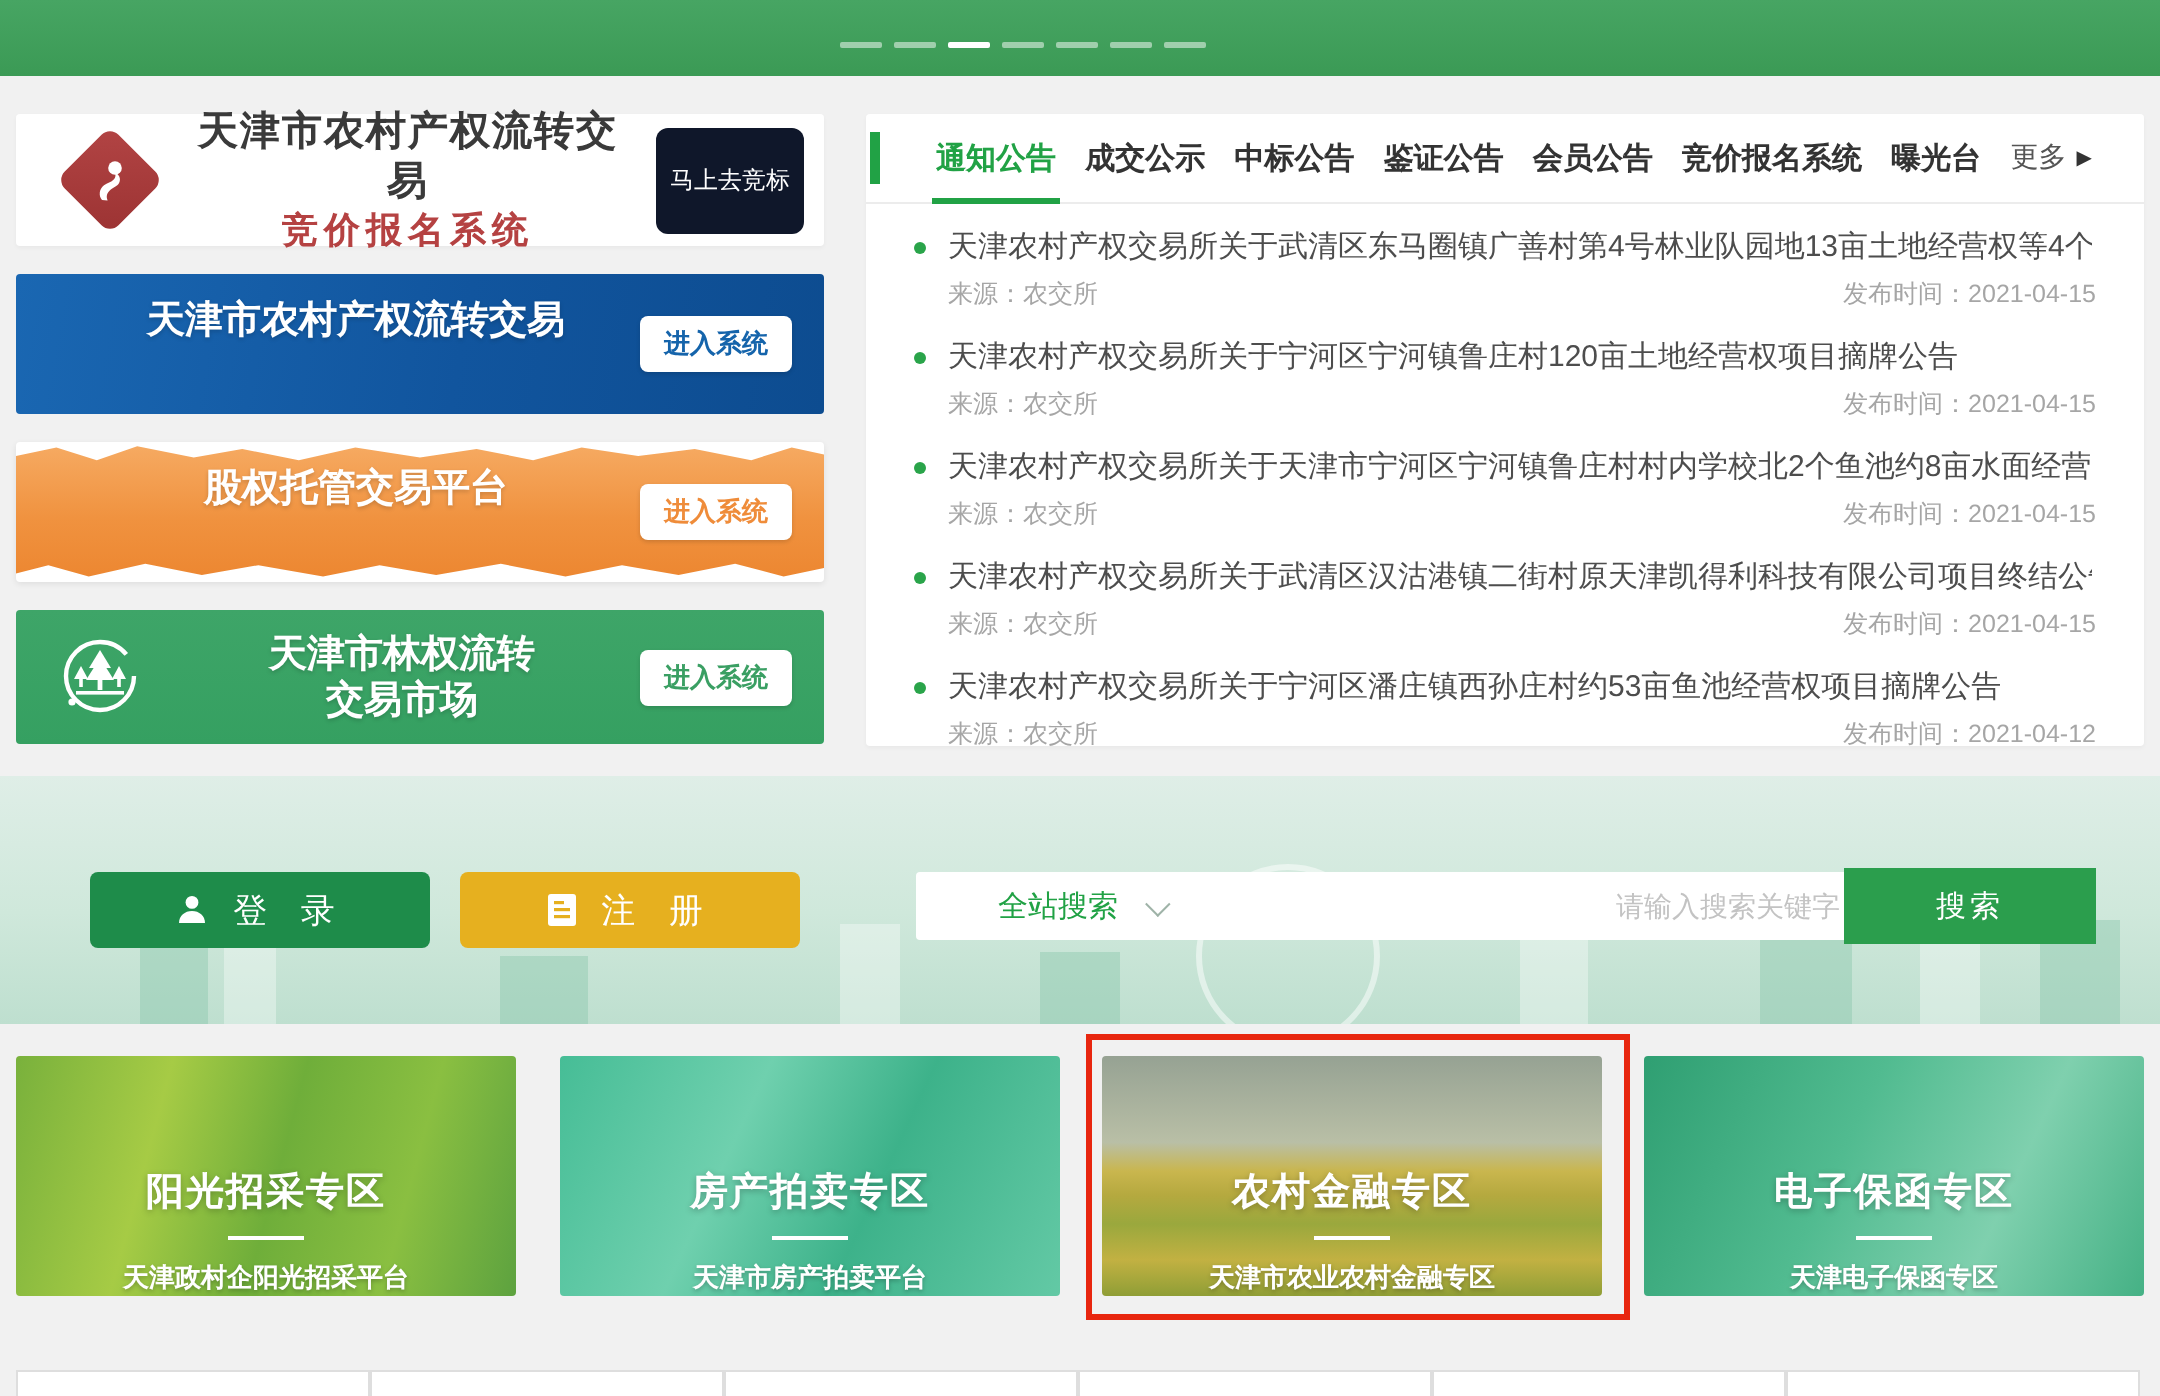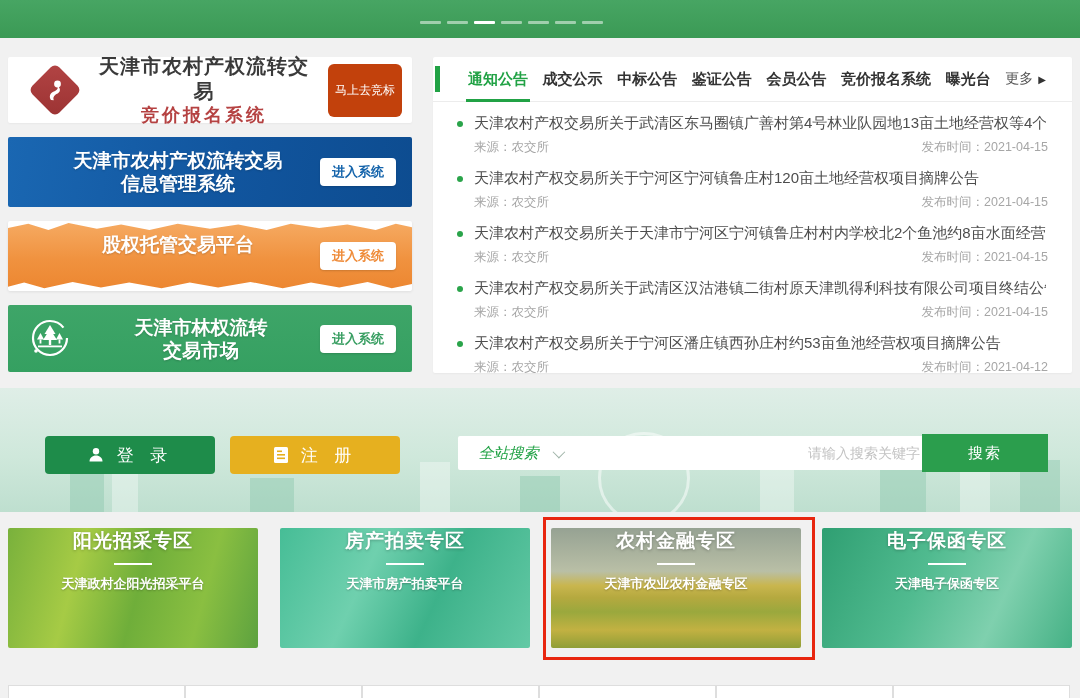--- a/index.html
+++ b/index.html
@@ -20,21 +20,21 @@
 
   
   .logo-card{left:8px;top:57px;width:404px;height:66px;background:#fff;border-radius:2px;
     display:flex;align-items:center;box-shadow:0 1px 2px rgba(0,0,0,.04);}
   .diamond{width:38px;height:38px;margin-left:28px;background:linear-gradient(135deg,#b24444,#9c3333);
     transform:rotate(45deg);border-radius:6px;flex:0 0 auto;position:relative;}
   .diamond svg{position:absolute;left:6px;top:6px;transform:rotate(-45deg);}
   .logo-text{margin-left:18px;text-align:center;line-height:1.25;}
   .logo-title{font-size:20px;font-weight:bold;color:#3a3a3a;letter-spacing:1px;}
   .logo-sub{font-size:18px;font-weight:bold;color:#b54242;letter-spacing:3px;}
-  .logo-btn{margin-left:12px;margin-right:10px;background:#c2410c;color:#fff;font-size:12px;
+  .logo-btn{margin-left:12px;margin-right:10px;background:#0f172a;color:#fff;font-size:12px;
     padding:18px 7px;border-radius:6px;white-space:nowrap;cursor:pointer;border:none;}
 
   .banner{left:8px;width:404px;height:70px;border-radius:2px;overflow:hidden;}
   .banner-blue{top:137px;background:linear-gradient(100deg,#1a67b2 0%,#11559e 55%,#0d4c90 100%);}
   .banner-orange-wrap{top:221px;background:#fff;box-shadow:0 1px 3px rgba(0,0,0,.08);}
   .banner-orange-inner{position:absolute;inset:0;
     background:linear-gradient(180deg,#f6ab63 0%,#f0923f 55%,#ec8630 100%);
     clip-path:polygon(0% 10%,5% 4%,10% 13%,15% 3%,22% 11%,28% 5%,35% 13%,42% 4%,50% 11%,57% 5%,64% 13%,70% 4%,77% 10%,84% 5%,91% 13%,96% 4%,100% 9%,100% 90%,95% 96%,89% 87%,82% 95%,75% 88%,68% 96%,60% 87%,52% 95%,45% 88%,38% 96%,30% 88%,23% 95%,16% 87%,9% 96%,4% 88%,0% 94%);}
   .banner-green{top:305px;height:67px;background:linear-gradient(180deg,#3ea568,#35a061);}
   .banner-lines{position:absolute;left:20px;top:12px;width:300px;text-align:center;
@@ -75,33 +75,33 @@
   .bld.light{background:rgba(255,255,255,.35);}
   .wheel{position:absolute;left:598px;top:44px;width:86px;height:86px;border-radius:50%;
     border:3px solid rgba(255,255,255,.5);}
   .band-btn{position:absolute;top:48px;width:170px;height:38px;border:none;border-radius:4px;
     color:#fff;font-size:17px;display:flex;align-items:center;justify-content:center;gap:12px;
     cursor:pointer;font-family:inherit;letter-spacing:6px;}
   .login-btn{left:45px;background:#1e8c4a;}
   .register-btn{left:230px;background:#e6b01f;}
   .search-bar{position:absolute;left:458px;top:48px;width:464px;height:34px;background:#fff;
     display:flex;align-items:center;border-radius:2px 0 0 2px;}
-  .scope{width:124px;display:flex;align-items:center;justify-content:center;gap:14px;cursor:pointer;font-style:italic;}
+  .scope{width:124px;display:flex;align-items:center;justify-content:flex-end;gap:14px;cursor:pointer;}
   .scope-label{color:#21a245;font-size:15px;}
   .chev{width:8px;height:8px;border-right:1.5px solid #9fb3a8;border-bottom:1.5px solid #9fb3a8;
     transform:rotate(45deg) translateY(-2px);}
   .search-input{flex:1;border:none;outline:none;font-size:14px;text-align:right;color:#444;
     font-family:inherit;background:transparent;height:100%;}
   .search-input::placeholder{color:#c3c3c3;}
   .search-btn{position:absolute;left:922px;top:46px;width:126px;height:38px;background:#2b9e4d;
     color:#fff;border:none;font-size:15px;cursor:pointer;font-family:inherit;letter-spacing:2px;}
 
   
   .zone{top:528px;width:250px;height:120px;border-radius:2px;cursor:pointer;
-    display:flex;flex-direction:column;align-items:center;justify-content:flex-start;color:#fff;}
+    display:flex;flex-direction:column;align-items:center;justify-content:flex-end;color:#fff;}
   .zone-1{left:8px;background:
     linear-gradient(105deg,#79b13c 0%,#a6cb45 28%,#6fae3a 52%,#8abf41 76%,#5da23f 100%);}
   .zone-2{left:280px;background:
     linear-gradient(115deg,#46bd96 0%,#6fd0ae 35%,#3db28a 62%,#63c9a5 100%);}
   .zone-3{left:551px;background:
     linear-gradient(180deg,#96a293 0%,#b9bfa6 36%,#c9b64e 48%,#b5a93f 58%,#9aa83d 70%,#c2b142 85%,#8f9e36 100%);}
   .zone-4{left:822px;background:
     linear-gradient(115deg,#2f9f72 0%,#51bb90 40%,#7fd0ae 70%,#45b185 100%);}
   .zone-title{font-size:19px;font-weight:bold;letter-spacing:1px;text-shadow:0 1px 3px rgba(0,0,0,.25);}
   .zone-divider{width:38px;height:2px;background:#fff;margin:9px 0 10px 0;}
@@ -137,21 +137,20 @@
   <div class="logo-text">
     <div class="logo-title">天津市农村产权流转交易</div>
     <div class="logo-sub">竞价报名系统</div>
   </div>
   <button class="logo-btn">马上去竞标</button>
 </div>
 
 <div class="abs banner banner-blue">
   <div class="banner-lines">
     <div>天津市农村产权流转交易</div>
-    <div>信息管理系统</div>
   </div>
   <button class="enter-btn enter-blue">进入系统</button>
 </div>
 
 <div class="abs banner banner-orange-wrap">
   <div class="banner-orange-inner">
     <div class="banner-lines" style="top:12px;">
       <div>股权托管交易平台</div>
     </div>
     <button class="enter-btn enter-orange">进入系统</button>

